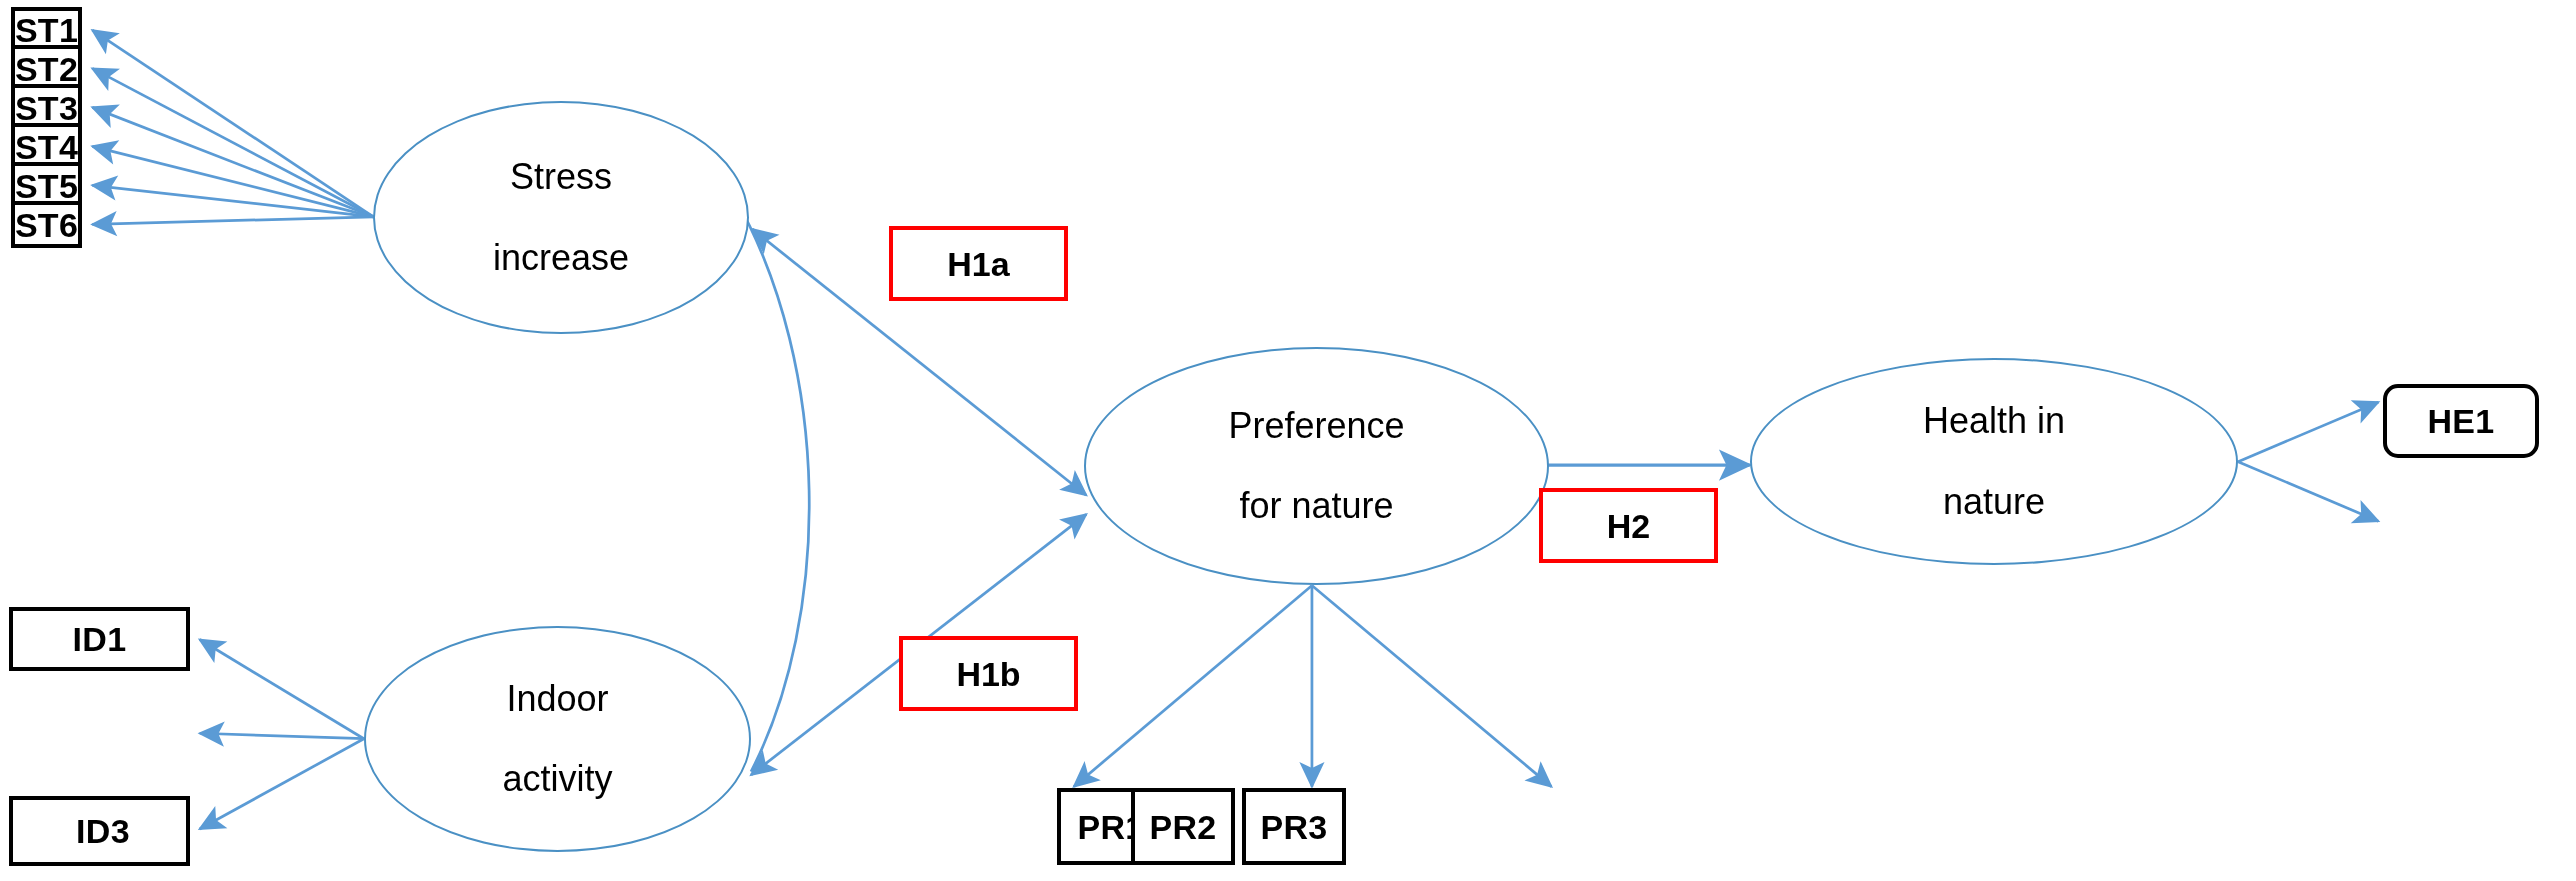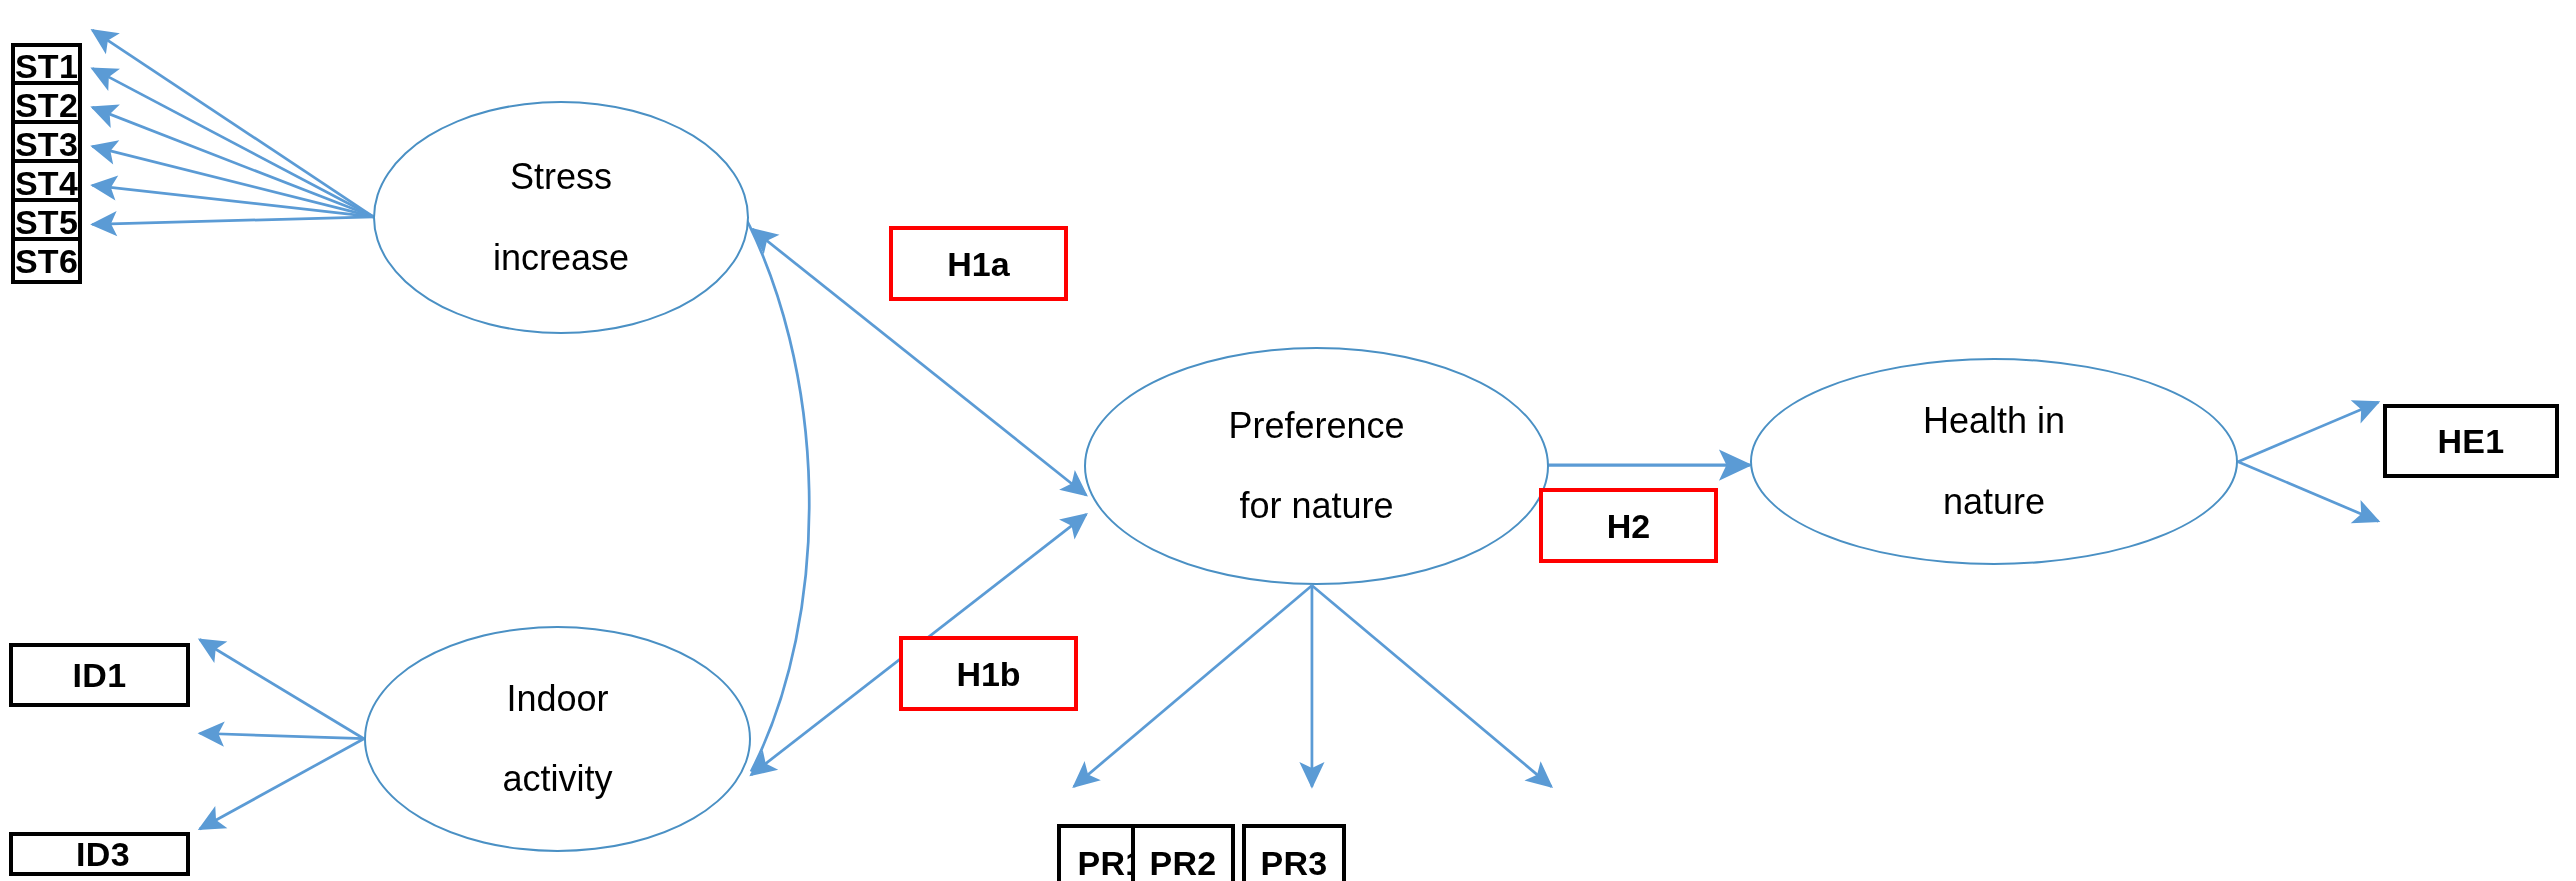--- a/index.html
+++ b/index.html
@@ -25,21 +25,20 @@
   
   .indicator {
     position: absolute;
     box-sizing: border-box;
     background: #ffffff;
     border: 4.8px solid #000000;
     display: flex;
     align-items: center;
     justify-content: center;
     z-index: 5;
-    margin-top: 36px;
   }
   .indicator span {
     font-size: 34px;
     font-weight: bold;
     color: #000000;
     line-height: 1;
     letter-spacing: 0.3px;
   }
   
   .latent {
@@ -145,35 +144,35 @@
   <div class="indicator" style="left:11px; top:162px; width:71px; height:47px;">
     <span>ST5</span>
   </div>
   <div class="indicator" style="left:11px; top:201px; width:71px; height:47px;">
     <span>ST6</span>
   </div>
 
   <div class="indicator" style="left:9px; top:607px; width:181px; height:64px;">
     <span>ID1</span>
   </div>
-  <div class="indicator" style="left:9px; top:796px; width:181px; height:44px;padding-left:7px;">
+  <div class="indicator" style="left:9px; top:796px; width:181px; height:70px;padding-left:7px;">
     <span>ID3</span>
   </div>
 
   <div class="indicator" style="left:1057px; top:788px; width:108px; height:77px;">
     <span>PR1</span>
   </div>
   <div class="indicator" style="left:1131px; top:788px; width:104px; height:77px;">
     <span>PR2</span>
   </div>
   <div class="indicator" style="left:1242px; top:788px; width:104px; height:77px;">
     <span>PR3</span>
   </div>
 
-  <div class="indicator" style="left:2383px; top:368px; width:176px; height:74px;">
+  <div class="indicator" style="left:2383px; top:384px; width:156px; height:74px;border-radius:15px;">
     <span>HE1</span>
   </div>
 
   <div class="latent" style="left:364px; top:626px; width:387px; height:226px;">
     <span>
       <span>Indoor</span><br>
       <span>activity</span>
     </span>
   </div>
 

